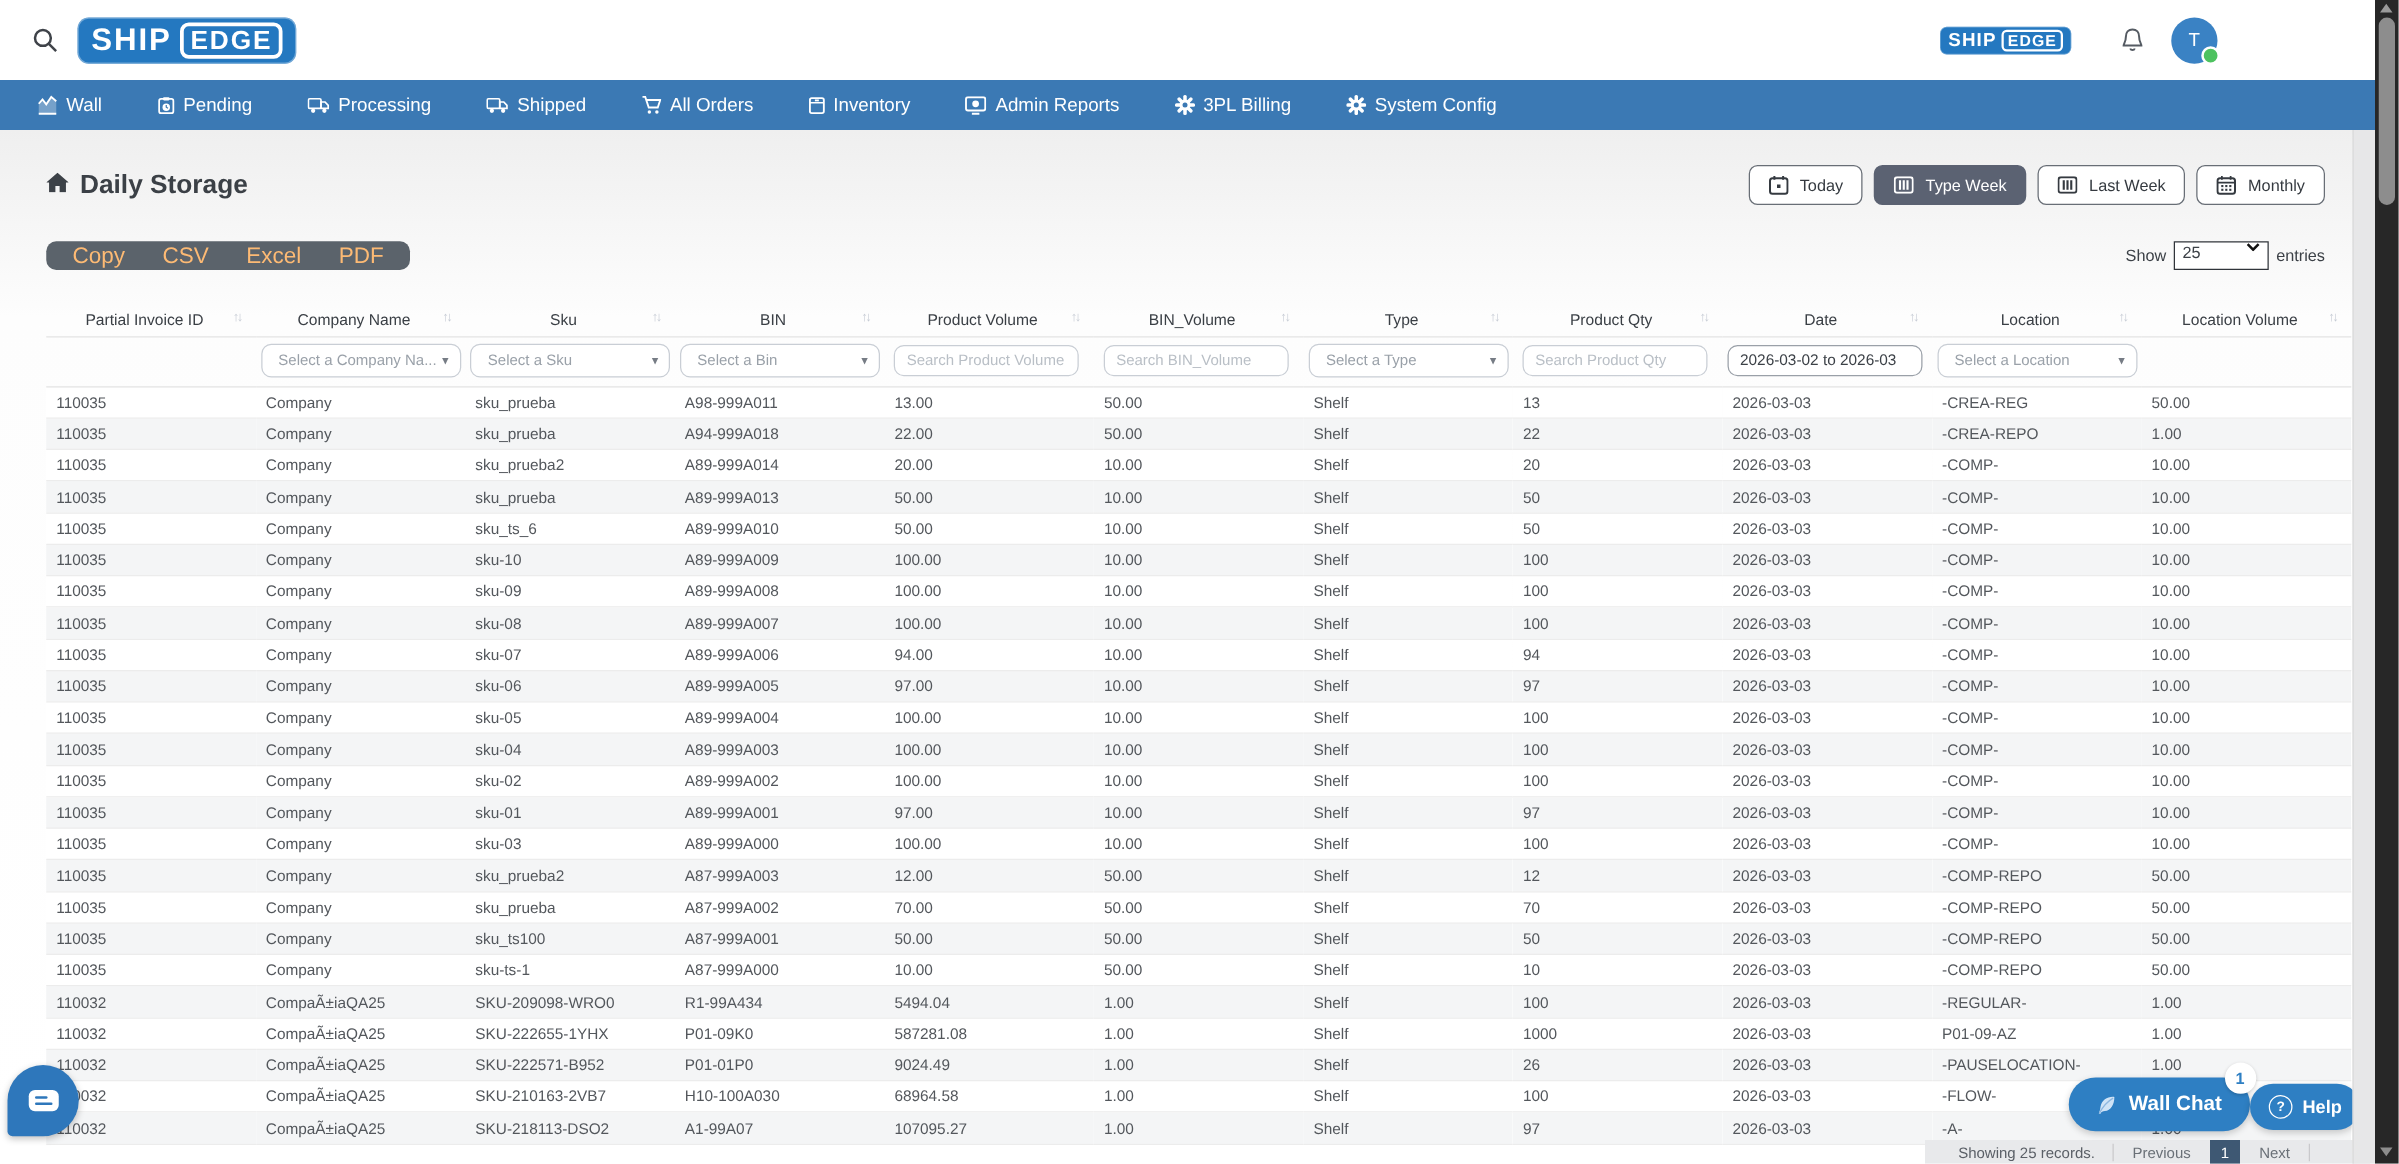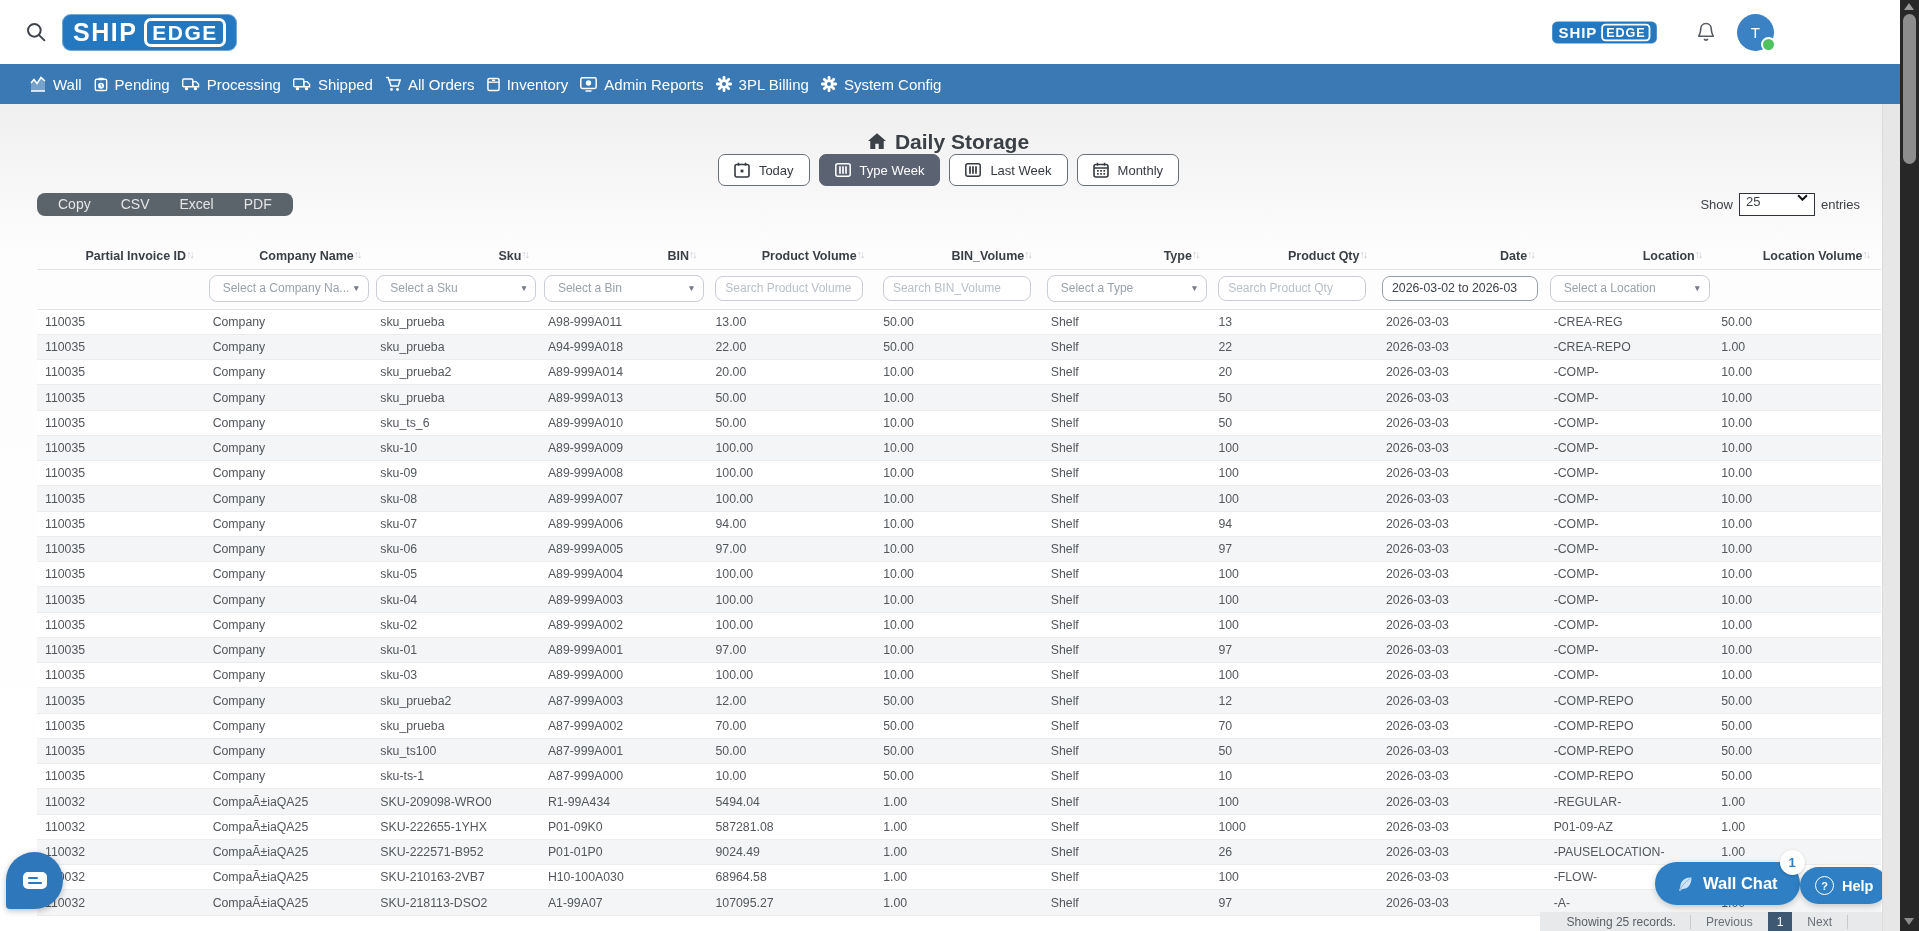--- a/index.html
+++ b/index.html
@@ -13,39 +13,39 @@
   .search-btn{display:inline-flex;margin-right:16px;cursor:pointer;}
   .logo{background:#2478c0;border-radius:9px;padding:4px 11px;display:inline-flex;align-items:center;gap:7px;box-shadow:inset 0 0 0 1px rgba(255,255,255,.35);}
   .logo-ship{color:#fff;font-weight:800;font-size:25px;letter-spacing:1.5px;line-height:1;}
   .logo-edge{color:#fff;font-weight:800;font-size:21px;letter-spacing:1.5px;line-height:1;border:3px solid #fff;border-radius:7px;padding:1px 5px;}
   .topbar-right{position:absolute;left:1552px;top:0;height:64px;display:flex;align-items:center;gap:22px;}
   .logo-mini{transform:scale(.60);transform-origin:left center;margin-right:-60px;}
   .bell{display:inline-flex;cursor:pointer;margin-left:8px;}
   .avatar{width:37px;height:37px;border-radius:50%;background:#3a82c4;color:#fff;font-size:15px;display:flex;align-items:center;justify-content:center;position:relative;cursor:pointer;}
   .online-dot{position:absolute;right:-2px;bottom:-1px;width:11px;height:11px;border-radius:50%;background:#4dc25f;border:2px solid #fff;}
   
-  .navbar{height:40px;background:#3b79b4;display:flex;align-items:center;gap:12px;padding:0 0 0 30px;width:1900px;box-sizing:border-box;}
+  .navbar{height:40px;background:#3b79b4;display:flex;align-items:center;gap:44px;padding:0 0 0 30px;width:1900px;box-sizing:border-box;}
   .nav-item{display:inline-flex;align-items:center;gap:7px;color:#fff;font-size:15px;cursor:pointer;text-decoration:none;white-space:nowrap;}
   .nav-icon{display:inline-flex;align-items:center;}
   
   .page{padding:0 38px 0 37px;background:linear-gradient(#efefef,#fdfdfd 150px,#fff);min-height:720px;}
-  .page-head{display:flex;align-items:center;justify-content:space-between;padding:26px 21px 0 0;height:36px;flex-direction:column;}
+  .page-head{display:flex;align-items:center;justify-content:space-between;padding:26px 21px 0 0;height:36px;}
   .title{display:flex;align-items:center;gap:9px;font-size:21px;font-weight:600;color:#3b4046;margin:0;}
   .range-group{display:flex;gap:9px;}
   .range-btn{display:inline-flex;align-items:center;gap:9px;height:32px;padding:0 15px;border:1px solid #686e76;border-radius:7px;background:#fff;color:#353a40;font-size:13px;cursor:pointer;}
   .range-btn.active{background:#5b6272;border-color:#5b6272;color:#fff;}
   .toolbar{display:flex;align-items:center;justify-content:space-between;margin-top:26px;height:24px;padding-right:21px;}
   .export-group{display:flex;background:#5b636b;border-radius:8px;height:23px;align-items:center;padding:0 6px;}
-  .export-btn{color:#e5e5e5;font-size:14px;padding:0 15px;cursor:pointer;line-height:23px;}
+  .export-btn{color:#fdba74;font-size:18px;padding:0 15px;cursor:pointer;line-height:23px;}
   .show-entries{display:flex;align-items:center;gap:6px;font-size:13px;color:#3c4147;}
   .entries-select{width:62px;height:21px;border:1px solid #30343a;background:#fff;display:flex;align-items:flex-start;justify-content:space-between;padding:0 6px;font-size:13px;cursor:pointer;}
   .entries-select .car-svg{display:inline-flex;}
   
   table.grid{border-collapse:collapse;table-layout:fixed;width:1844px;margin-top:28px;}
-  .head-row th{font-size:12.5px;font-weight:700;color:#3a3f45;text-align:right;padding:4px 6px 6px 8px;border-bottom:1px solid #e3e3e3;white-space:nowrap;overflow:hidden;cursor:pointer;}
+  .head-row th{font-size:12.5px;font-weight:400;color:#3a3f45;text-align:center;padding:4px 6px 6px 8px;border-bottom:1px solid #e3e3e3;white-space:nowrap;overflow:hidden;cursor:pointer;}
   .th-label{vertical-align:middle;}
   .sort{float:right;color:#c6cbd4;font-size:10.5px;letter-spacing:-2px;padding-right:6px;cursor:pointer;}
   .filter-row th{padding:5px 8px 7px 4px;border-bottom:1px solid #e3e3e3;}
   .f-select{width:136px;height:25px;border:1px solid #c9ced5;border-radius:8px;background:#fff;display:flex;align-items:center;justify-content:space-between;padding:0 9px 0 13px;cursor:pointer;}
   .f-select .ph{color:#9aa1a9;font-size:12px;font-weight:400;white-space:nowrap;overflow:hidden;}
   .f-select .car{color:#767c85;font-size:9px;}
   .f-input{width:128px;height:23px;border:1px solid #c9ced5;border-radius:8px;padding:0 9px;font-size:12px;color:#444;font-family:"Liberation Sans",sans-serif;}
   .f-input::placeholder{color:#b9bfc6;}
   .f-value{width:136px;border-color:#9aa0a8;color:#3c4147;font-size:12.3px;}
   .data-row td{font-size:12.3px;color:#53575c;padding:0 6px 0 8px;height:24.25px;border-bottom:1px solid #ececec;white-space:nowrap;overflow:hidden;font-weight:400;}

